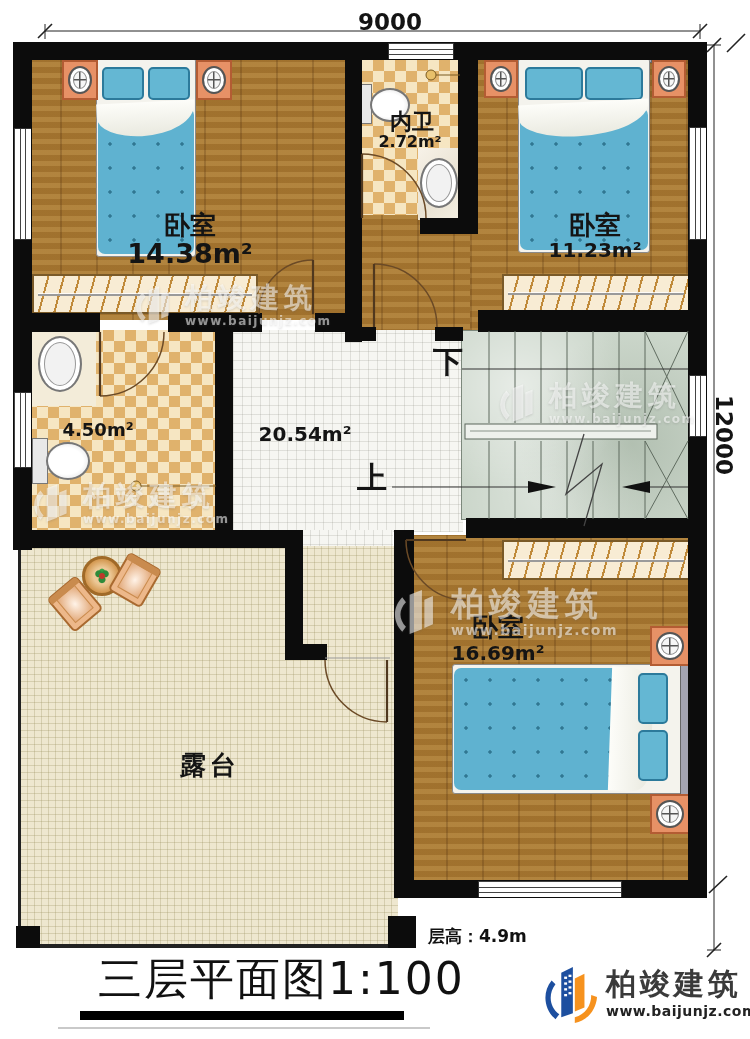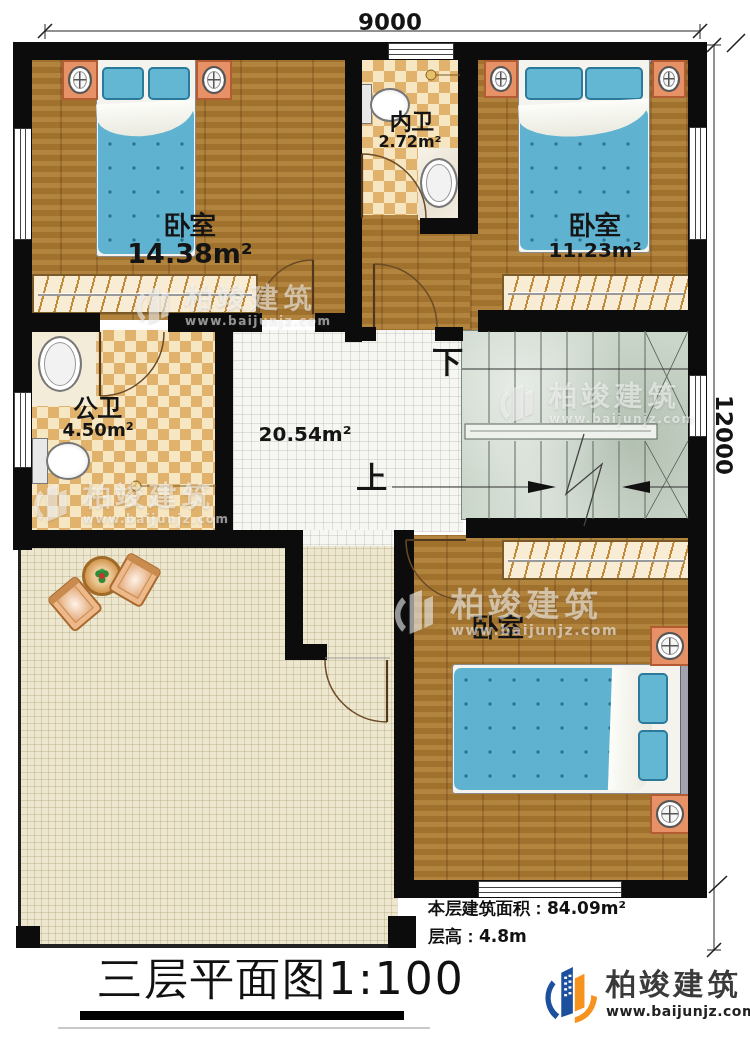--- a/index.html
+++ b/index.html
@@ -297,26 +297,27 @@
 
   <div class="lbl" style="left:340px;top:10px;width:100px;font-size:23px">9000</div>
   <div class="lbl" style="left:692px;top:415px;width:64px;font-size:23px;transform:rotate(90deg)">12000</div>
 
   <div class="lbl" style="left:120px;top:212px;width:140px;font-size:26px">卧室</div>
   <div class="lbl" style="left:120px;top:240px;width:140px;font-size:27px">14.38m²</div>
   <div class="lbl" style="left:362px;top:110px;width:100px;font-size:22px">内卫</div>
   <div class="lbl" style="left:362px;top:134px;width:96px;font-size:16px">2.72m²</div>
   <div class="lbl" style="left:525px;top:212px;width:140px;font-size:26px">卧室</div>
   <div class="lbl" style="left:525px;top:240px;width:140px;font-size:20px">11.23m²</div>
-  <div class="lbl" style="left:28px;top:396px;width:140px;font-size:24px">公卫</div>
   <div class="lbl" style="left:28px;top:421px;width:140px;font-size:18px">4.50m²</div>
   <div class="lbl" style="left:235px;top:424px;width:140px;font-size:20px">20.54m²</div>
   <div class="lbl" style="left:352px;top:462px;width:40px;font-size:30px">上</div>
   <div class="lbl" style="left:428px;top:346px;width:40px;font-size:30px">下</div>
   <div class="lbl" style="left:428px;top:614px;width:140px;font-size:26px">卧室</div>
+  <div class="lbl" style="left:418px;top:643px;width:160px;font-size:20px">16.69m²</div>
+  <div class="lbl" style="left:150px;top:752px;width:120px;font-size:26px;letter-spacing:4px">露台</div>
 
   <div class="wm" style="left:132px;top:282px">
     <svg width="46" height="46" viewBox="0 0 44 44" fill="currentColor">
       <path d="M10 38 C2 30 2 18 10 10 L13 14 C7 20 7 28 13 34 Z"></path>
         <polygon points="16,8 26,4 26,36 16,40"></polygon>
         <polygon points="28,12 35,9 35,32 28,35"></polygon>
     </svg>
     <div class="wm-text">
         <span class="wm-cn">柏竣建筑</span>
         <span class="wm-url">www.baijunjz.com</span>
@@ -349,22 +350,21 @@
       <path d="M10 38 C2 30 2 18 10 10 L13 14 C7 20 7 28 13 34 Z"></path>
         <polygon points="16,8 26,4 26,36 16,40"></polygon>
         <polygon points="28,12 35,9 35,32 28,35"></polygon>
     </svg>
     <div class="wm-text">
         <span class="wm-cn">柏竣建筑</span>
         <span class="wm-url">www.baijunjz.com</span>
       </div>
   </div>
 
-  <div class="info" style="left:428px;top:897px">本层建筑面积：84.09m²</div>
-  <div class="info" style="left:428px;top:925px">层高：4.8m</div>
+  <div class="info" style="left:428px;top:925px">层高：4.9m</div>
 
   <div id="title">三层平面图1:100</div>
   <div id="title-bar"></div>
   <div id="title-thin"></div>
 
   <div id="brand">
     <svg width="58" height="64" viewBox="0 0 60 64">
       <path d="M16 58 C4 48 2 30 12 18 L16 22 C8 32 10 46 20 53 Z" fill="#1d4f9f"></path>
       <polygon points="22,10 34,4 34,52 22,56" fill="#1d4f9f"></polygon>
       <g fill="#fff">

